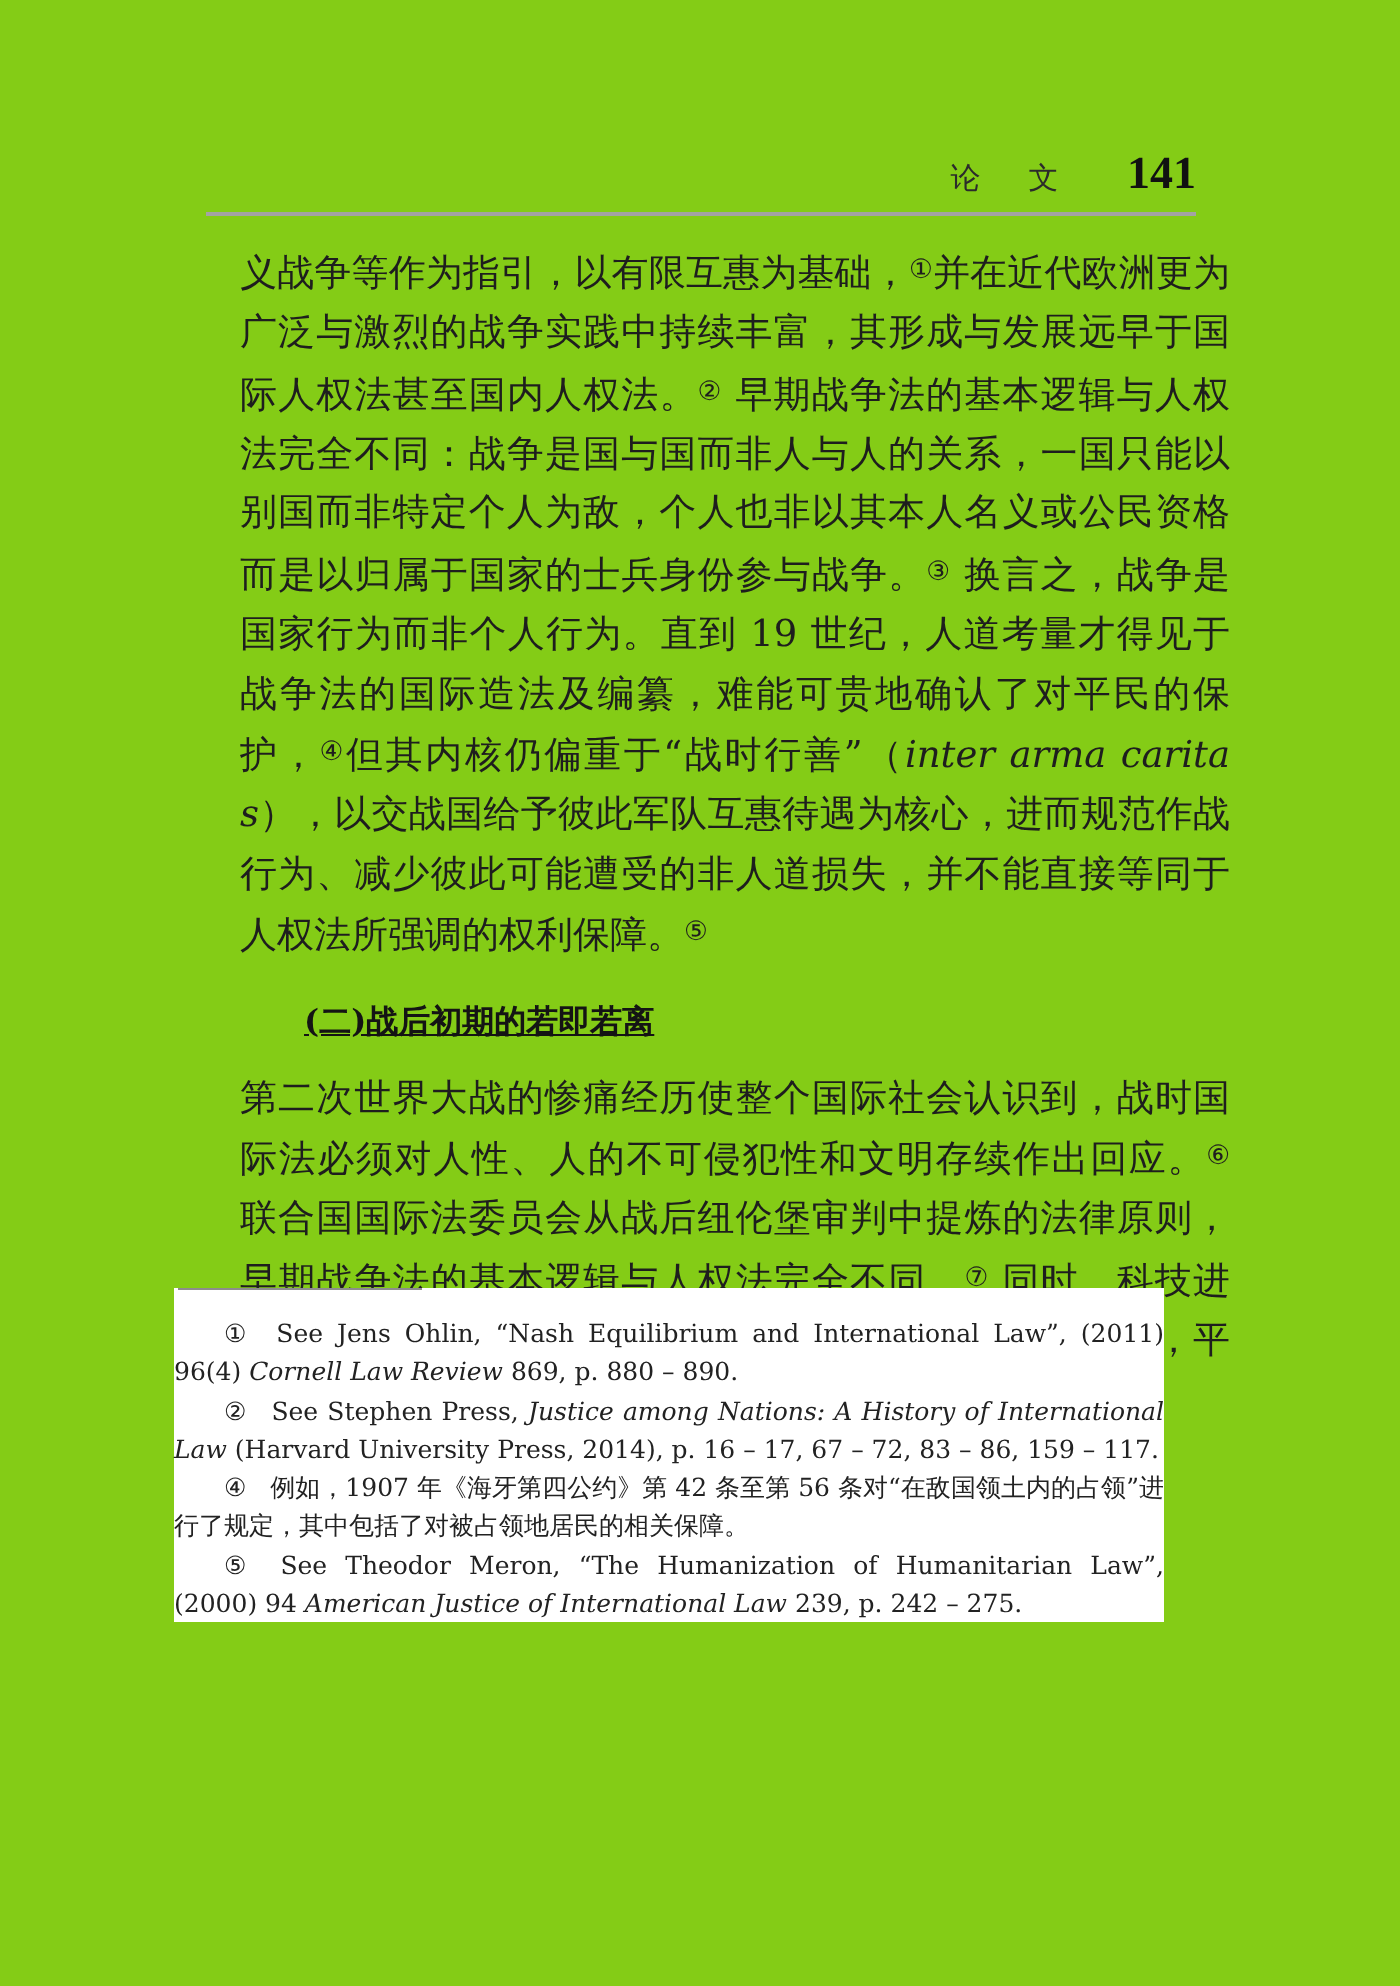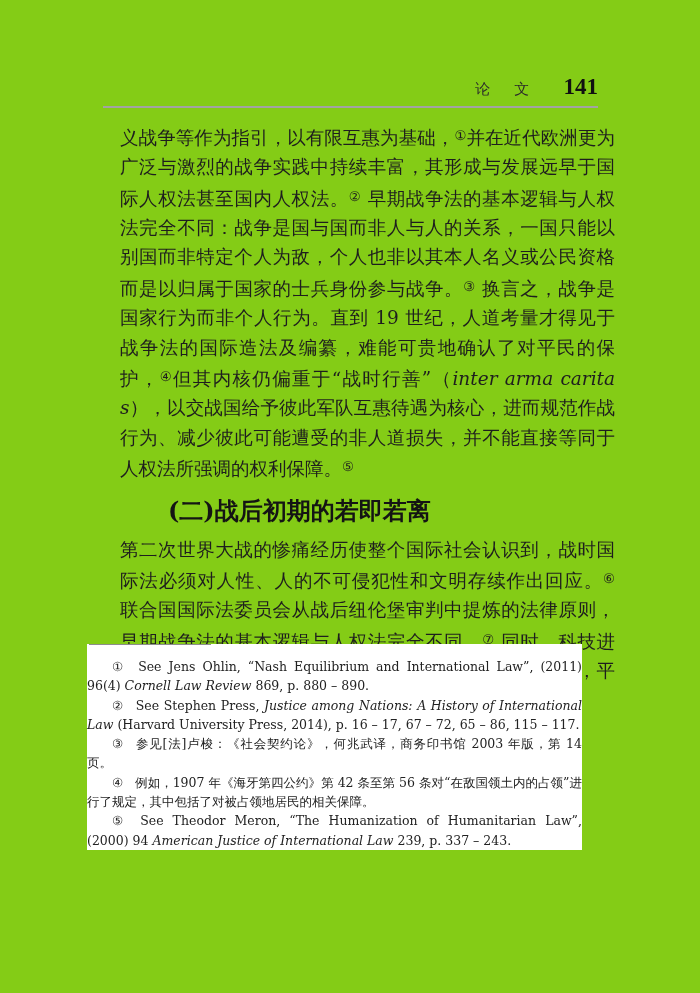--- a/index.html
+++ b/index.html
@@ -57,26 +57,27 @@
   }
   .para {
     font-size: 18.5px;
     line-height: 29.5px;
     text-align: justify;
     text-justify: inter-ideograph;
     margin: 0;
     word-break: break-all;
   }
   .section-heading {
-    font-size: 24px;
+    font-size: 16px;
     font-weight: bold;
     line-height: 28px;
     margin: 13px 0 10px 0;
     padding-left: 2em;
     color: #141414;
+    text-decoration: underline;
   }
   .run-ref {
     font-size: 0.72em;
     vertical-align: 0.28em;
     letter-spacing: 0;
   }
   .run-i { font-style: italic; }
   .run-mk { margin-right: 0.95em; }
   
   .footnote-area {
@@ -118,19 +119,18 @@
     <p class="para"><span>义战争等作为指引，以有限互惠为基础，</span><span class="run-ref">①</span><span>并在近代欧洲更为广泛与激烈的战争实践中持续丰富，其形成与发展远早于国际人权法甚至国内人权法。</span><span class="run-ref">②</span><span> 早期战争法的基本逻辑与人权法完全不同：战争是国与国而非人与人的关系，一国只能以别国而非特定个人为敌，个人也非以其本人名义或公民资格而是以归属于国家的士兵身份参与战争。</span><span class="run-ref">③</span><span> 换言之，战争是国家行为而非个人行为。直到 19 世纪，人道考量才得见于战争法的国际造法及编纂，难能可贵地确认了对平民的保护，</span><span class="run-ref">④</span><span>但其内核仍偏重于“战时行善”（</span><span class="run-i">inter arma caritas</span><span>），以交战国给予彼此军队互惠待遇为核心，进而规范作战行为、减少彼此可能遭受的非人道损失，并不能直接等同于人权法所强调的权利保障。</span><span class="run-ref">⑤</span></p>
 
     <h3 class="section-heading">(二)战后初期的若即若离</h3>
 
     <p class="para"><span>第二次世界大战的惨痛经历使整个国际社会认识到，战时国际法必须对人性、人的不可侵犯性和文明存续作出回应。</span><span class="run-ref">⑥</span><span> 联合国国际法委员会从战后纽伦堡审判中提炼的法律原则，早期战争法的基本逻辑与人权法完全不同。</span><span class="run-ref">⑦</span><span> 同时，科技进步、人口增长等原因导致武装冲突的波及范围越来越广，平民等非战斗员被越</span></p>
   </div>
 
   <div class="footnote-area">
     <div class="footnote-separator"></div>
     <p class="footnote"><span class="run-mk">①</span><span>See Jens Ohlin, “Nash Equilibrium and International Law”, (2011) 96(4) </span><span class="run-i">Cornell Law Review</span><span> 869, p. 880 – 890.</span></p>
-    <p class="footnote"><span class="run-mk">②</span><span>See Stephen Press, </span><span class="run-i">Justice among Nations: A History of International Law</span><span> (Harvard University Press, 2014), p. 16 – 17, 67 – 72, 65 – 86, 115 – 117.</span></p>
-    <p class="footnote"><span class="run-mk">③</span><span>参见[法]卢梭：《社会契约论》，何兆武译，商务印书馆 2003 年版，第 14 页。</span></p>
+    <p class="footnote"><span class="run-mk">②</span><span>See Stephen Press, </span><span class="run-i">Justice among Nations: A History of International Law</span><span> (Harvard University Press, 2014), p. 16 – 17, 67 – 72, 83 – 86, 159 – 117.</span></p>
     <p class="footnote"><span class="run-mk">④</span><span>例如，1907 年《海牙第四公约》第 42 条至第 56 条对“在敌国领土内的占领”进行了规定，其中包括了对被占领地居民的相关保障。</span></p>
-    <p class="footnote"><span class="run-mk">⑤</span><span>See Theodor Meron, “The Humanization of Humanitarian Law”, (2000) 94 </span><span class="run-i">American Justice of International Law</span><span> 239, p. 337 – 243.</span></p>
+    <p class="footnote"><span class="run-mk">⑤</span><span>See Theodor Meron, “The Humanization of Humanitarian Law”, (2000) 94 </span><span class="run-i">American Justice of International Law</span><span> 239, p. 242 – 275.</span></p>
   </div>
 
 </div>
 
 </body></html>

